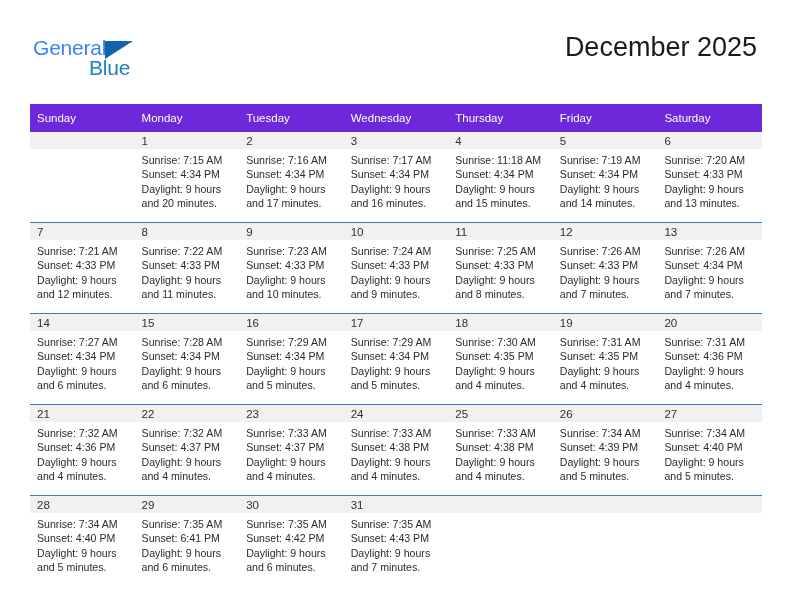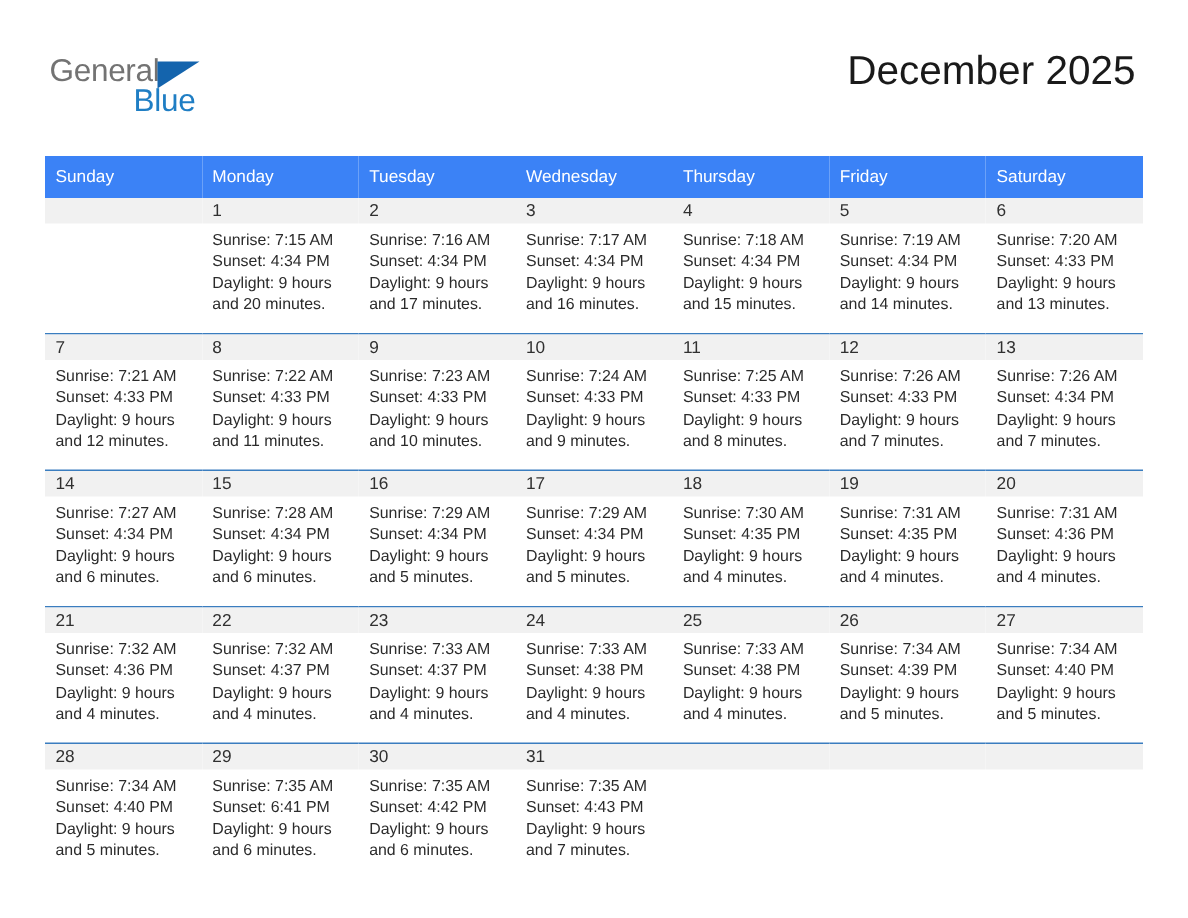--- a/index.html
+++ b/index.html
@@ -37,21 +37,21 @@
     top: 36px;
     width: 180px;
     height: 50px;
   }
   .logo-general {
     position: absolute;
     left: 0;
     top: 0;
     font-size: 21px;
     letter-spacing: -0.2px;
-    color: #737373;
+    color: #3b82f6;
     font-family: "Liberation Sans", sans-serif;
   }
   .logo-triangle {
     position: absolute;
     left: 72px;
     top: 5px;
     width: 0;
     height: 0;
     border-left: 28px solid #1464ad;
     border-bottom: 18px solid transparent;
@@ -92,21 +92,21 @@
   .calendar {
     position: absolute;
     left: 30px;
     top: 104px;
     width: 732px;
     border-collapse: collapse;
     table-layout: fixed;
   }
 
   .dow-row th {
-    background: #3b82f6;
+    background: #6d28d9;
     color: #ffffff;
     font-size: 11.5px;
     font-weight: normal;
     text-align: left;
     padding: 5px 0 5px 7px;
     height: 18px;
     vertical-align: middle;
     border: none;
   }
 
@@ -220,21 +220,21 @@
                 <div>Sunset: 4:34 PM</div>
                 <div>Daylight: 9 hours</div>
                 <div>and 16 minutes.</div>
               </div>
             </div>
           </td>
         <td>
             <div class="cell">
               <div class="daynum-band">4</div>
               <div class="lines">
-                <div>Sunrise: 7:18 AM</div>
+                <div>Sunrise: 11:18 AM</div>
                 <div>Sunset: 4:34 PM</div>
                 <div>Daylight: 9 hours</div>
                 <div>and 15 minutes.</div>
               </div>
             </div>
           </td>
         <td>
             <div class="cell">
               <div class="daynum-band">5</div>
               <div class="lines">

